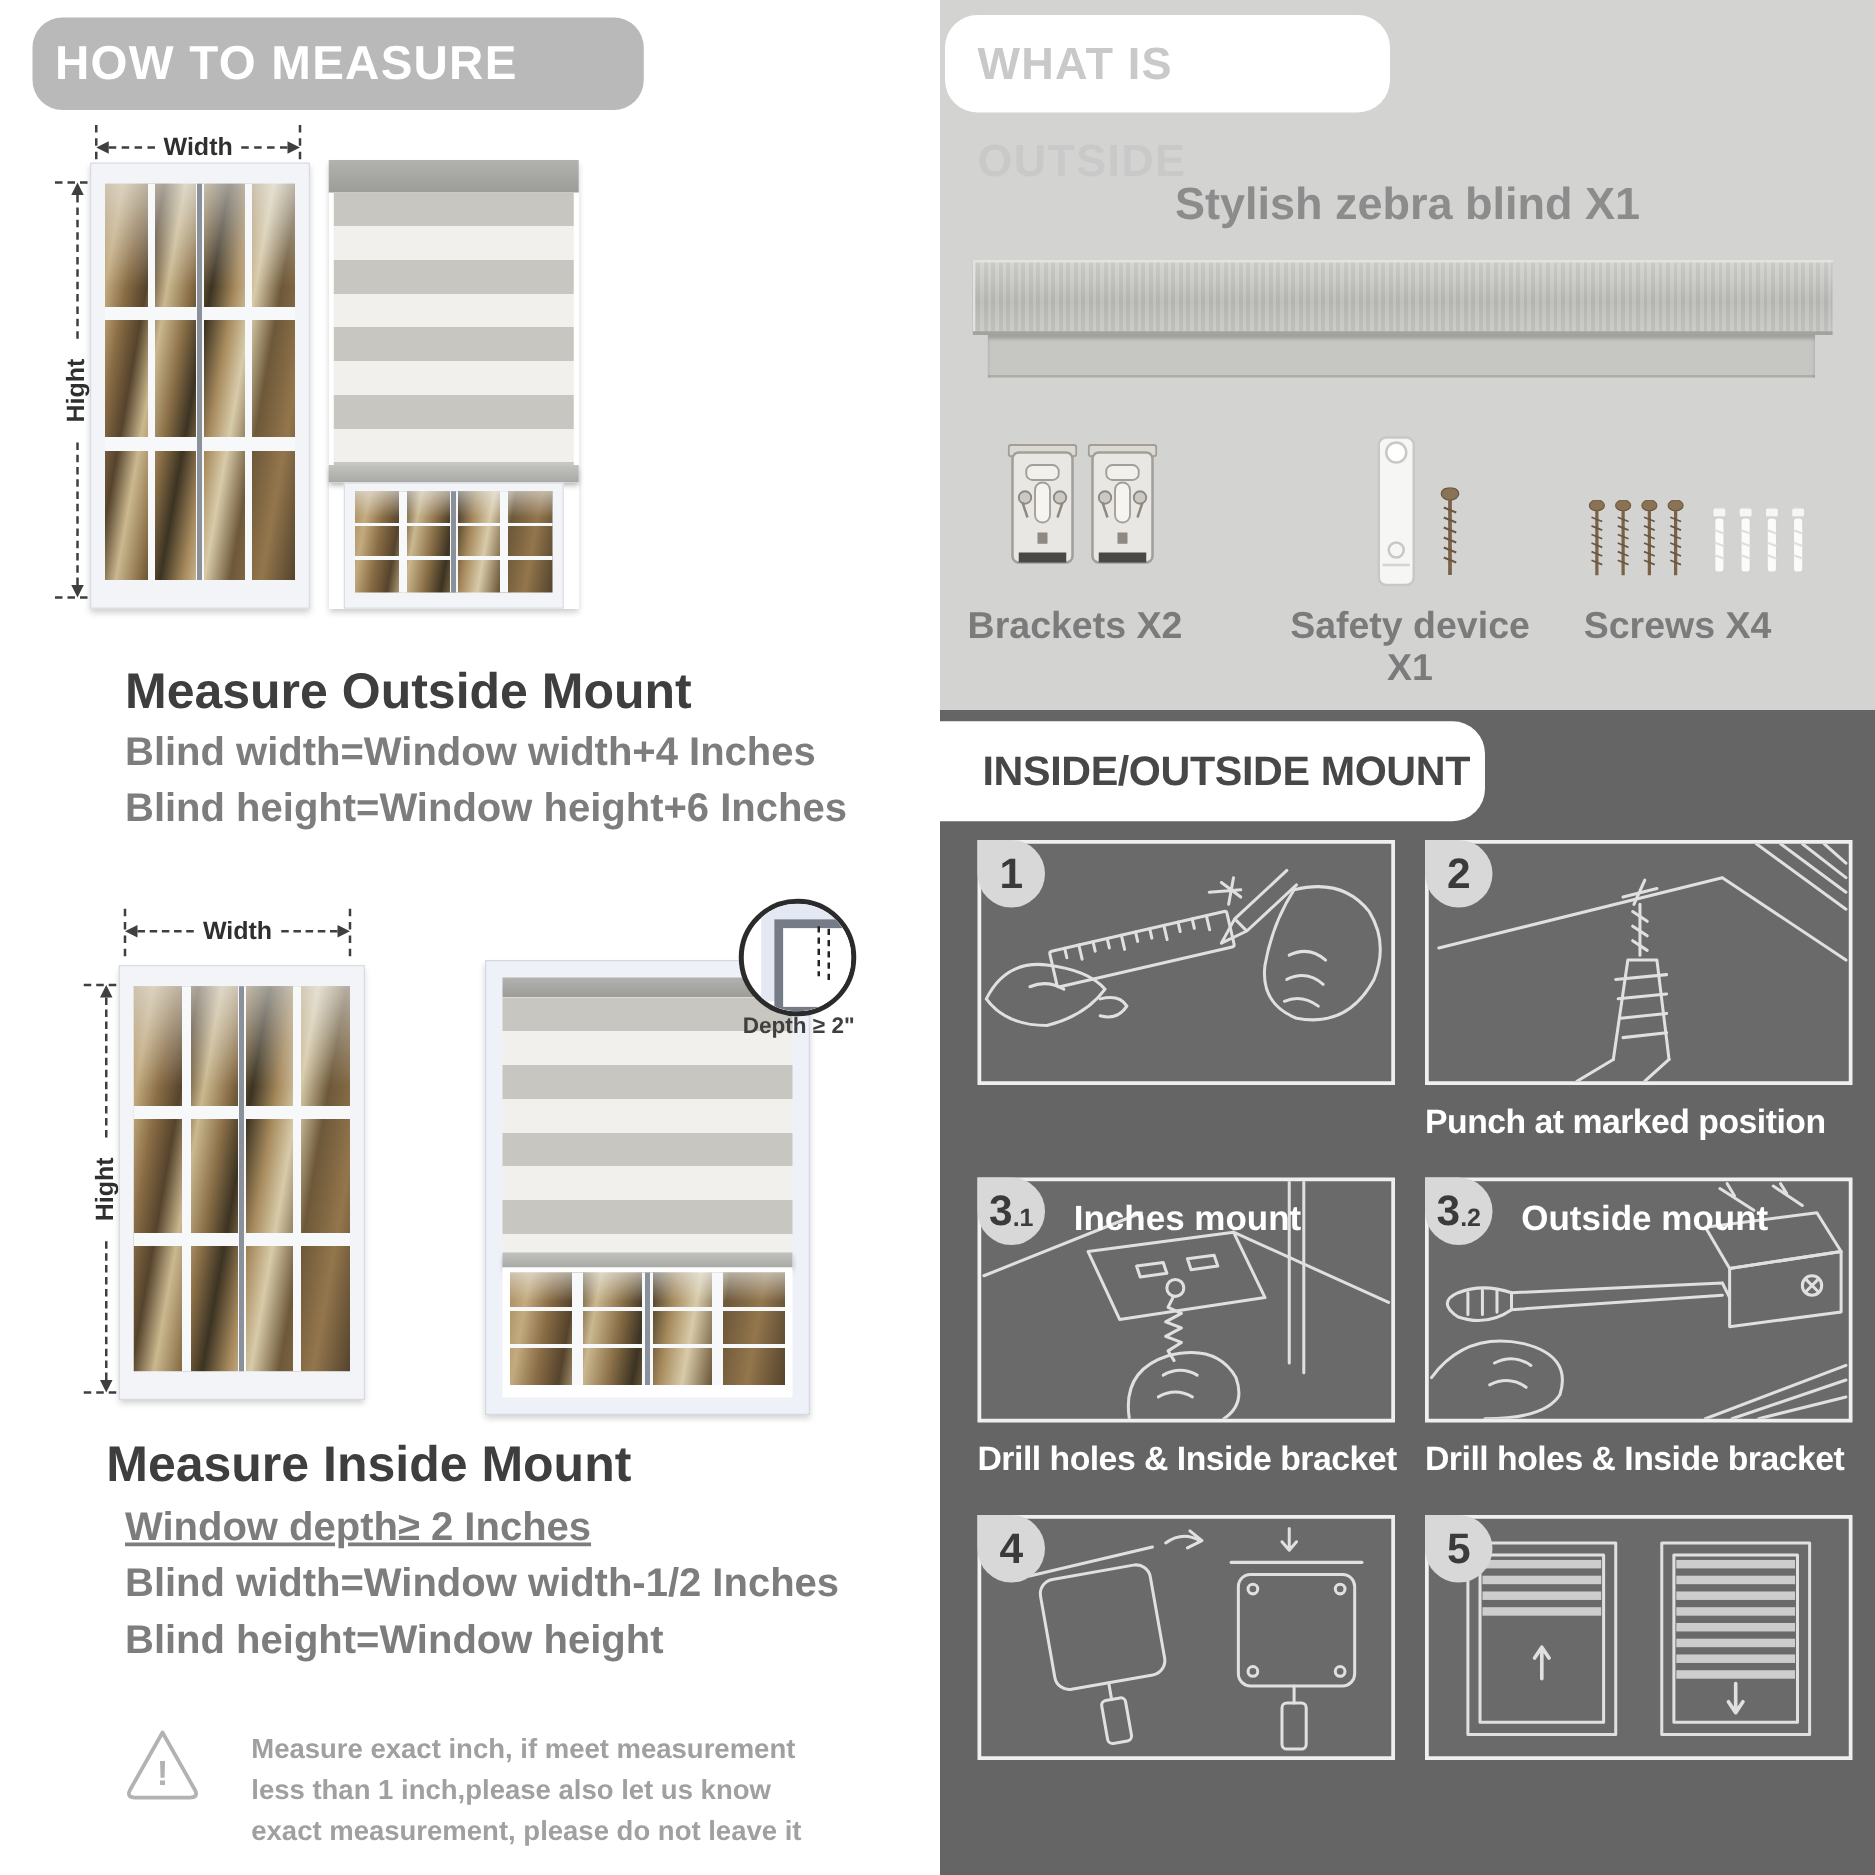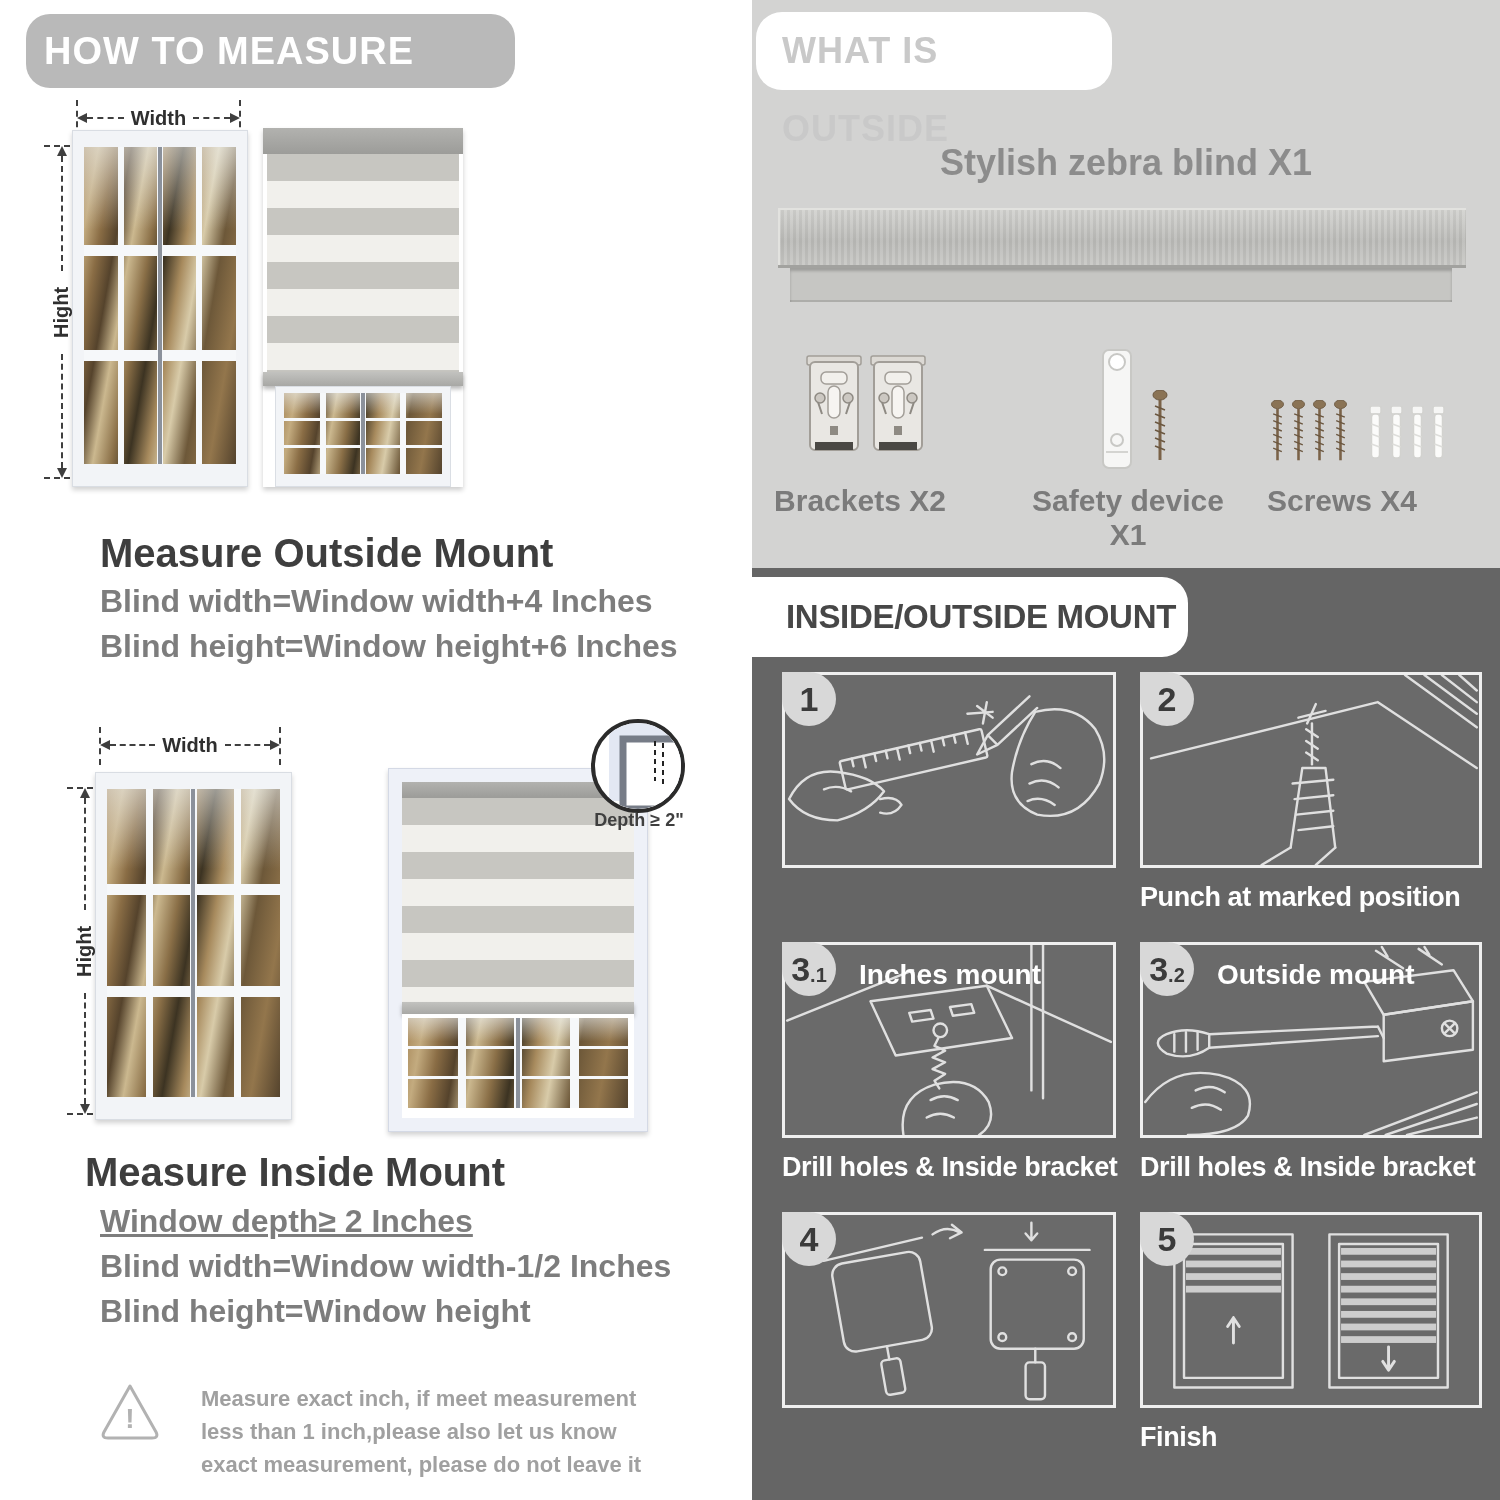--- a/index.html
+++ b/index.html
@@ -446,14 +446,13 @@
         <rect x="202" y="112" width="98" height="7"></rect>
           <rect x="202" y="125" width="98" height="7"></rect>
       </g>
       <path d="M251,136 v24 M251,160 l-6,-9 M251,160 l6,-9" fill="none" stroke="#e0e0e0" stroke-width="3" stroke-linecap="round"></path>
     </svg>
     <div class="badge">
       <span>5</span>
         <span class="sub"></span>
     </div>
   </div>
-  <div class="caption">Finish</div>
 </div>
 
 </body></html>

